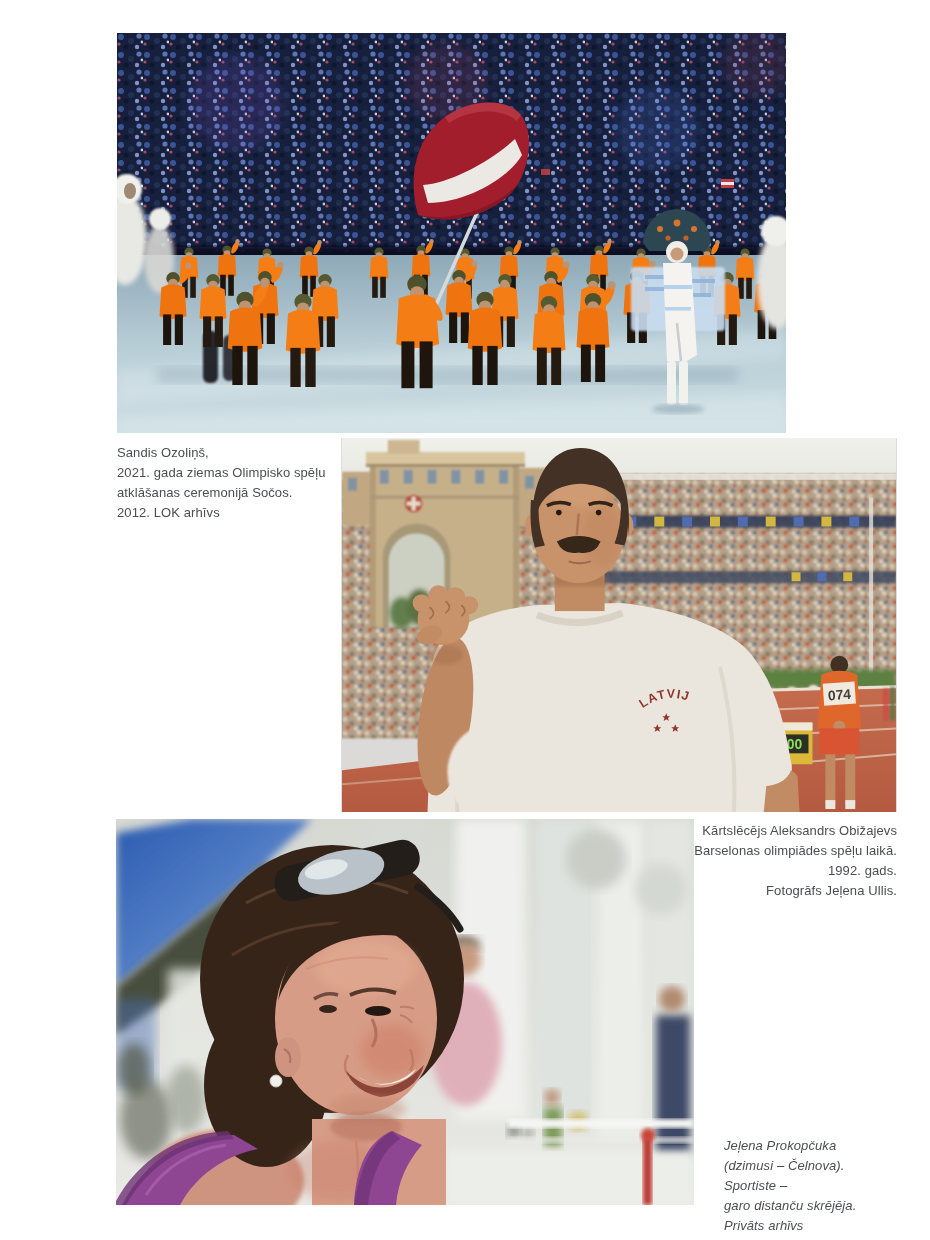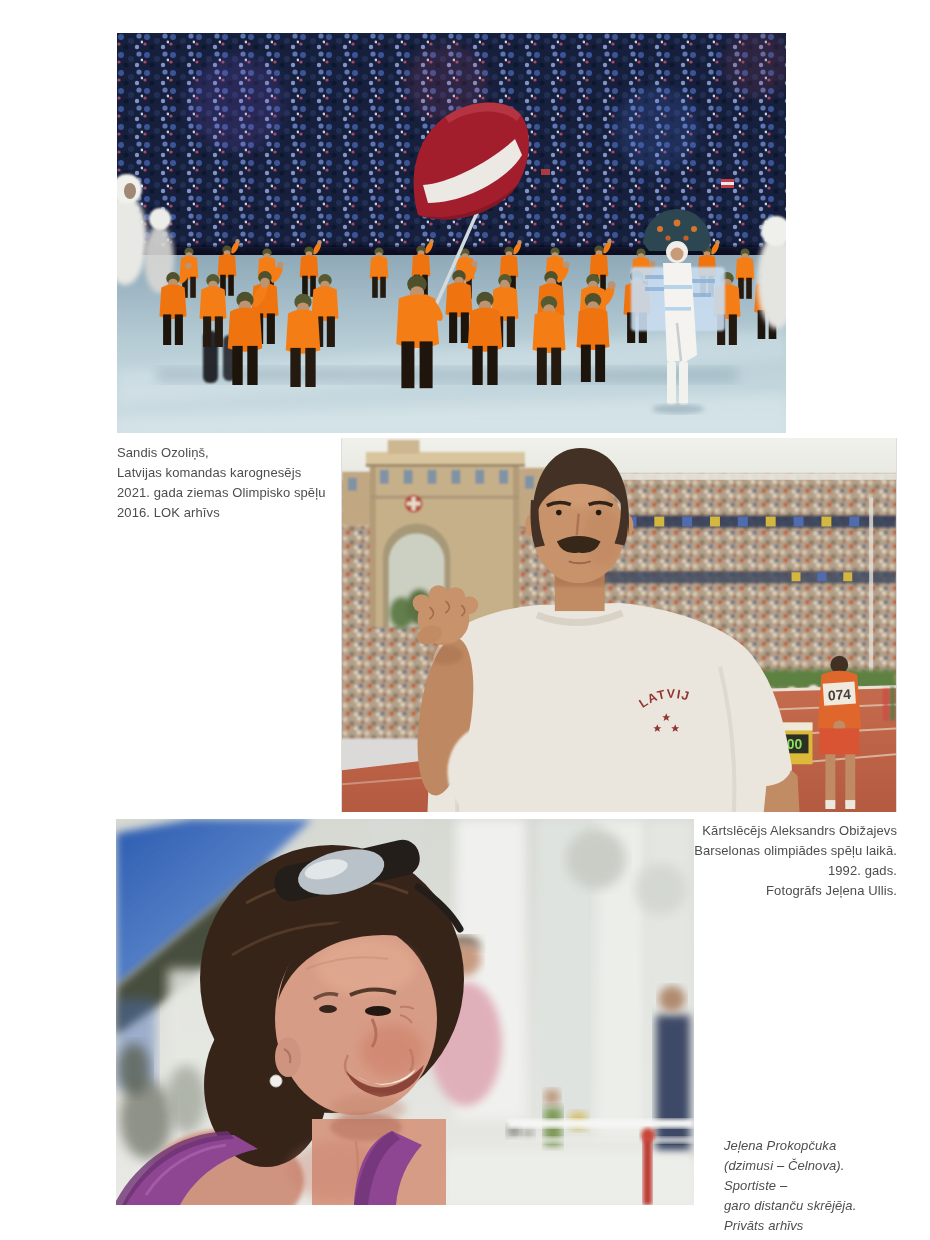--- a/index.html
+++ b/index.html
@@ -174,23 +174,23 @@
         <g>
           <ellipse cx="660" cy="248" rx="20" ry="48" fill="#e4e4e0" filter="url(#p1b2)"></ellipse>
           <circle cx="659" cy="198" r="15" fill="#efefeb" filter="url(#p1b1)"></circle>
         </g>
       </g>
     </svg>
   </figure>
 
   <div class="caption" id="cap1">
     <div>Sandis Ozoliņš,</div>
-    <div>Latvijas komandas karognesējs</div>
     <div>2021. gada ziemas Olimpisko spēļu</div>
-    <div>2016. LOK arhīvs</div>
+    <div>atklāšanas ceremonijā Sočos.</div>
+    <div>2012. LOK arhīvs</div>
   </div>
 
   <figure class="photo" id="ph2">
     <svg width="556" height="374" viewBox="0 0 557 376">
       <defs>
         <clipPath id="p2c">
             <rect width="557" height="376"></rect>
           </clipPath>
         <filter id="p2b1">
             <feGaussianBlur stdDeviation="1"></feGaussianBlur>

